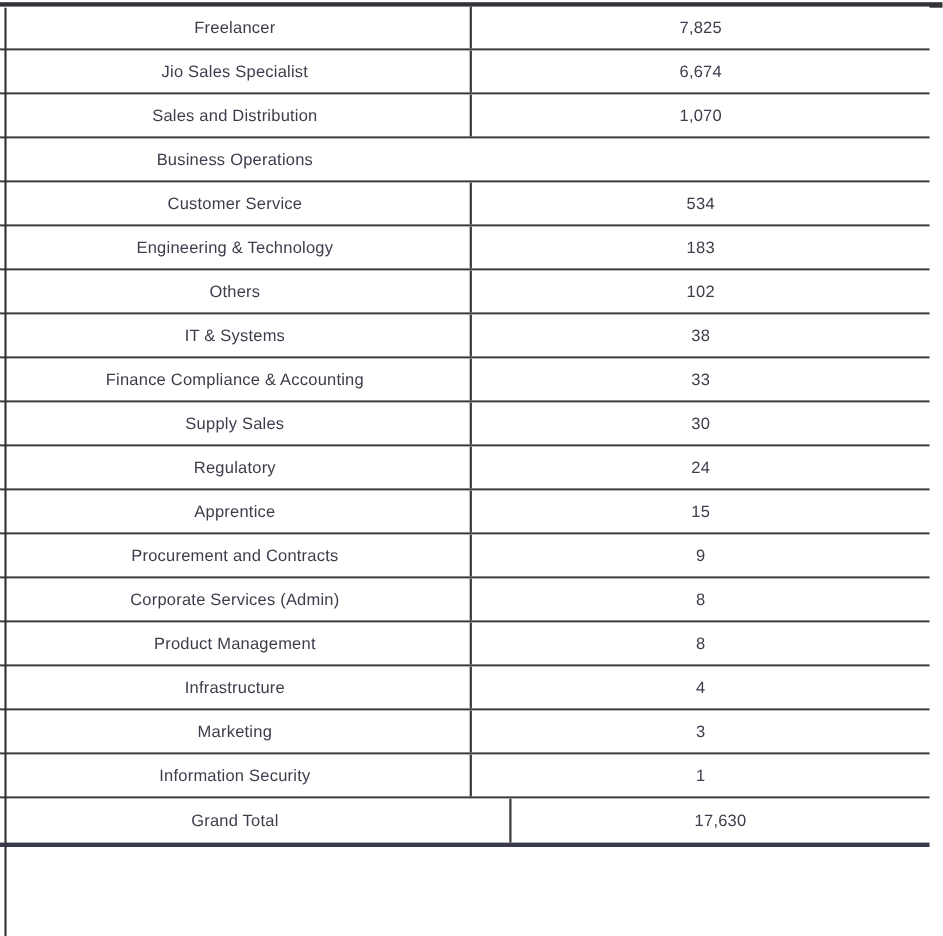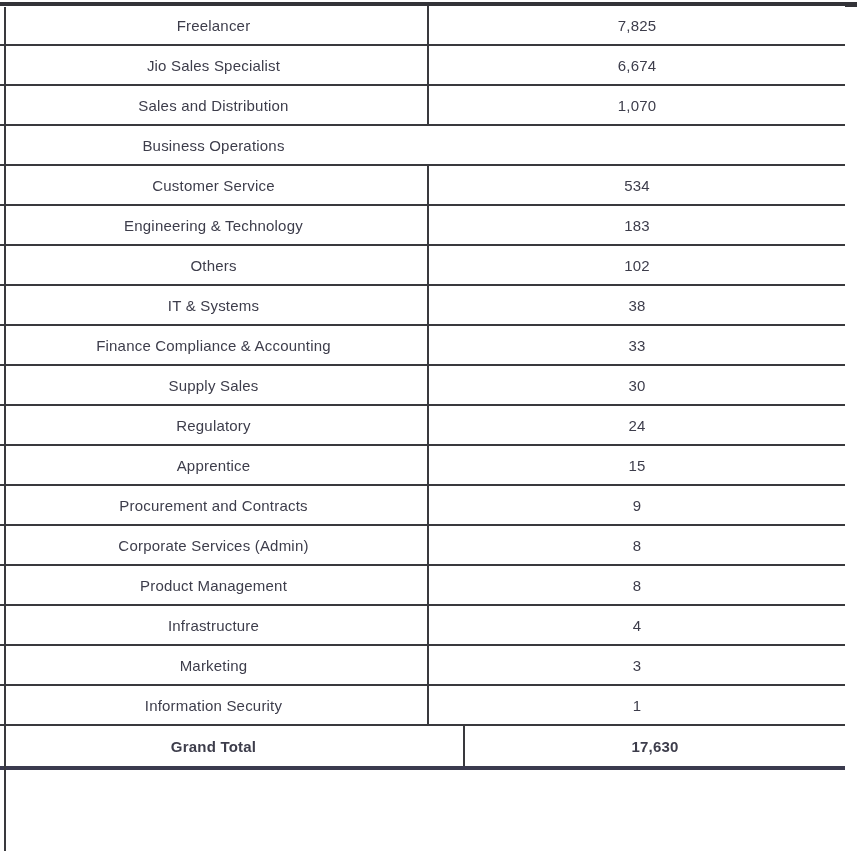--- a/index.html
+++ b/index.html
@@ -32,21 +32,21 @@
   .row {
     height: 38px;
     border-bottom: 2px solid #39393d;
     display: flex;
     align-items: stretch;
     background: #ffffff;
   }
   .row.total {
     height: 40px;
     border-bottom: 4px solid #3a3a4e;
-    font-weight: bold;
+    font-weight: normal;
     gap: 36px;
   }
   .cell {
     display: flex;
     align-items: center;
     justify-content: center;
     font-size: 15px;
     letter-spacing: 0.2px;
   }
   .cell.label {

